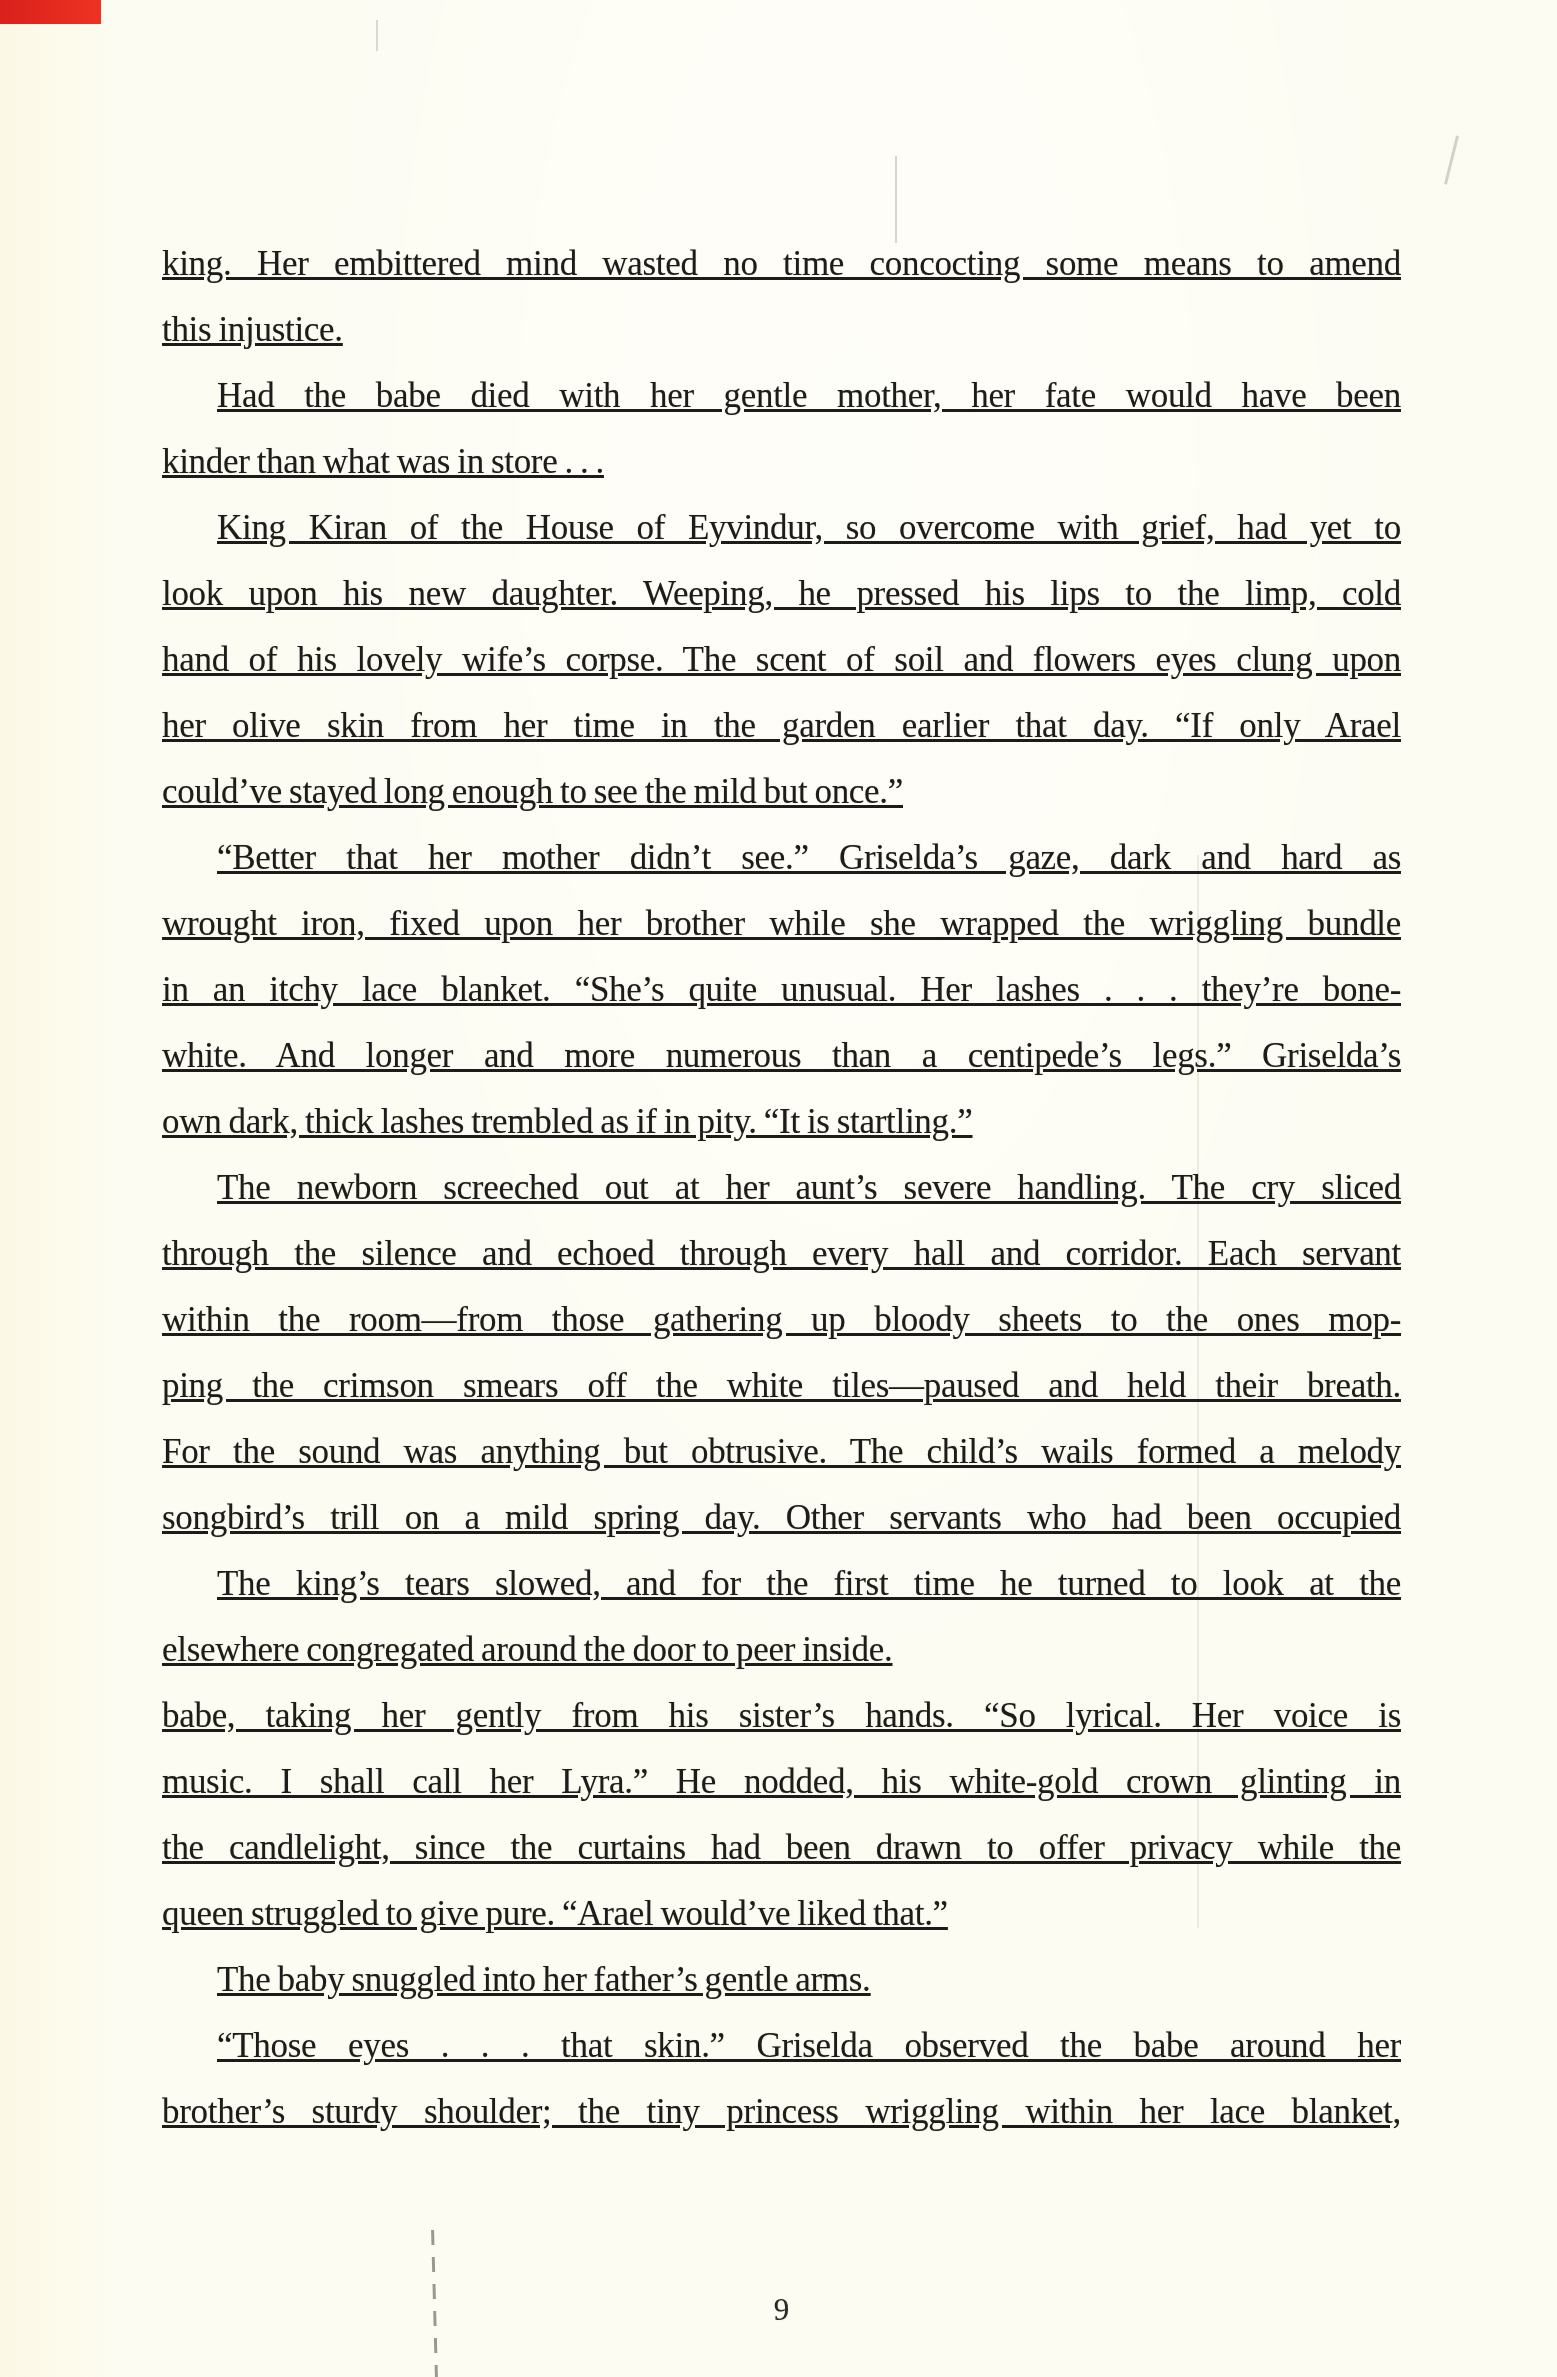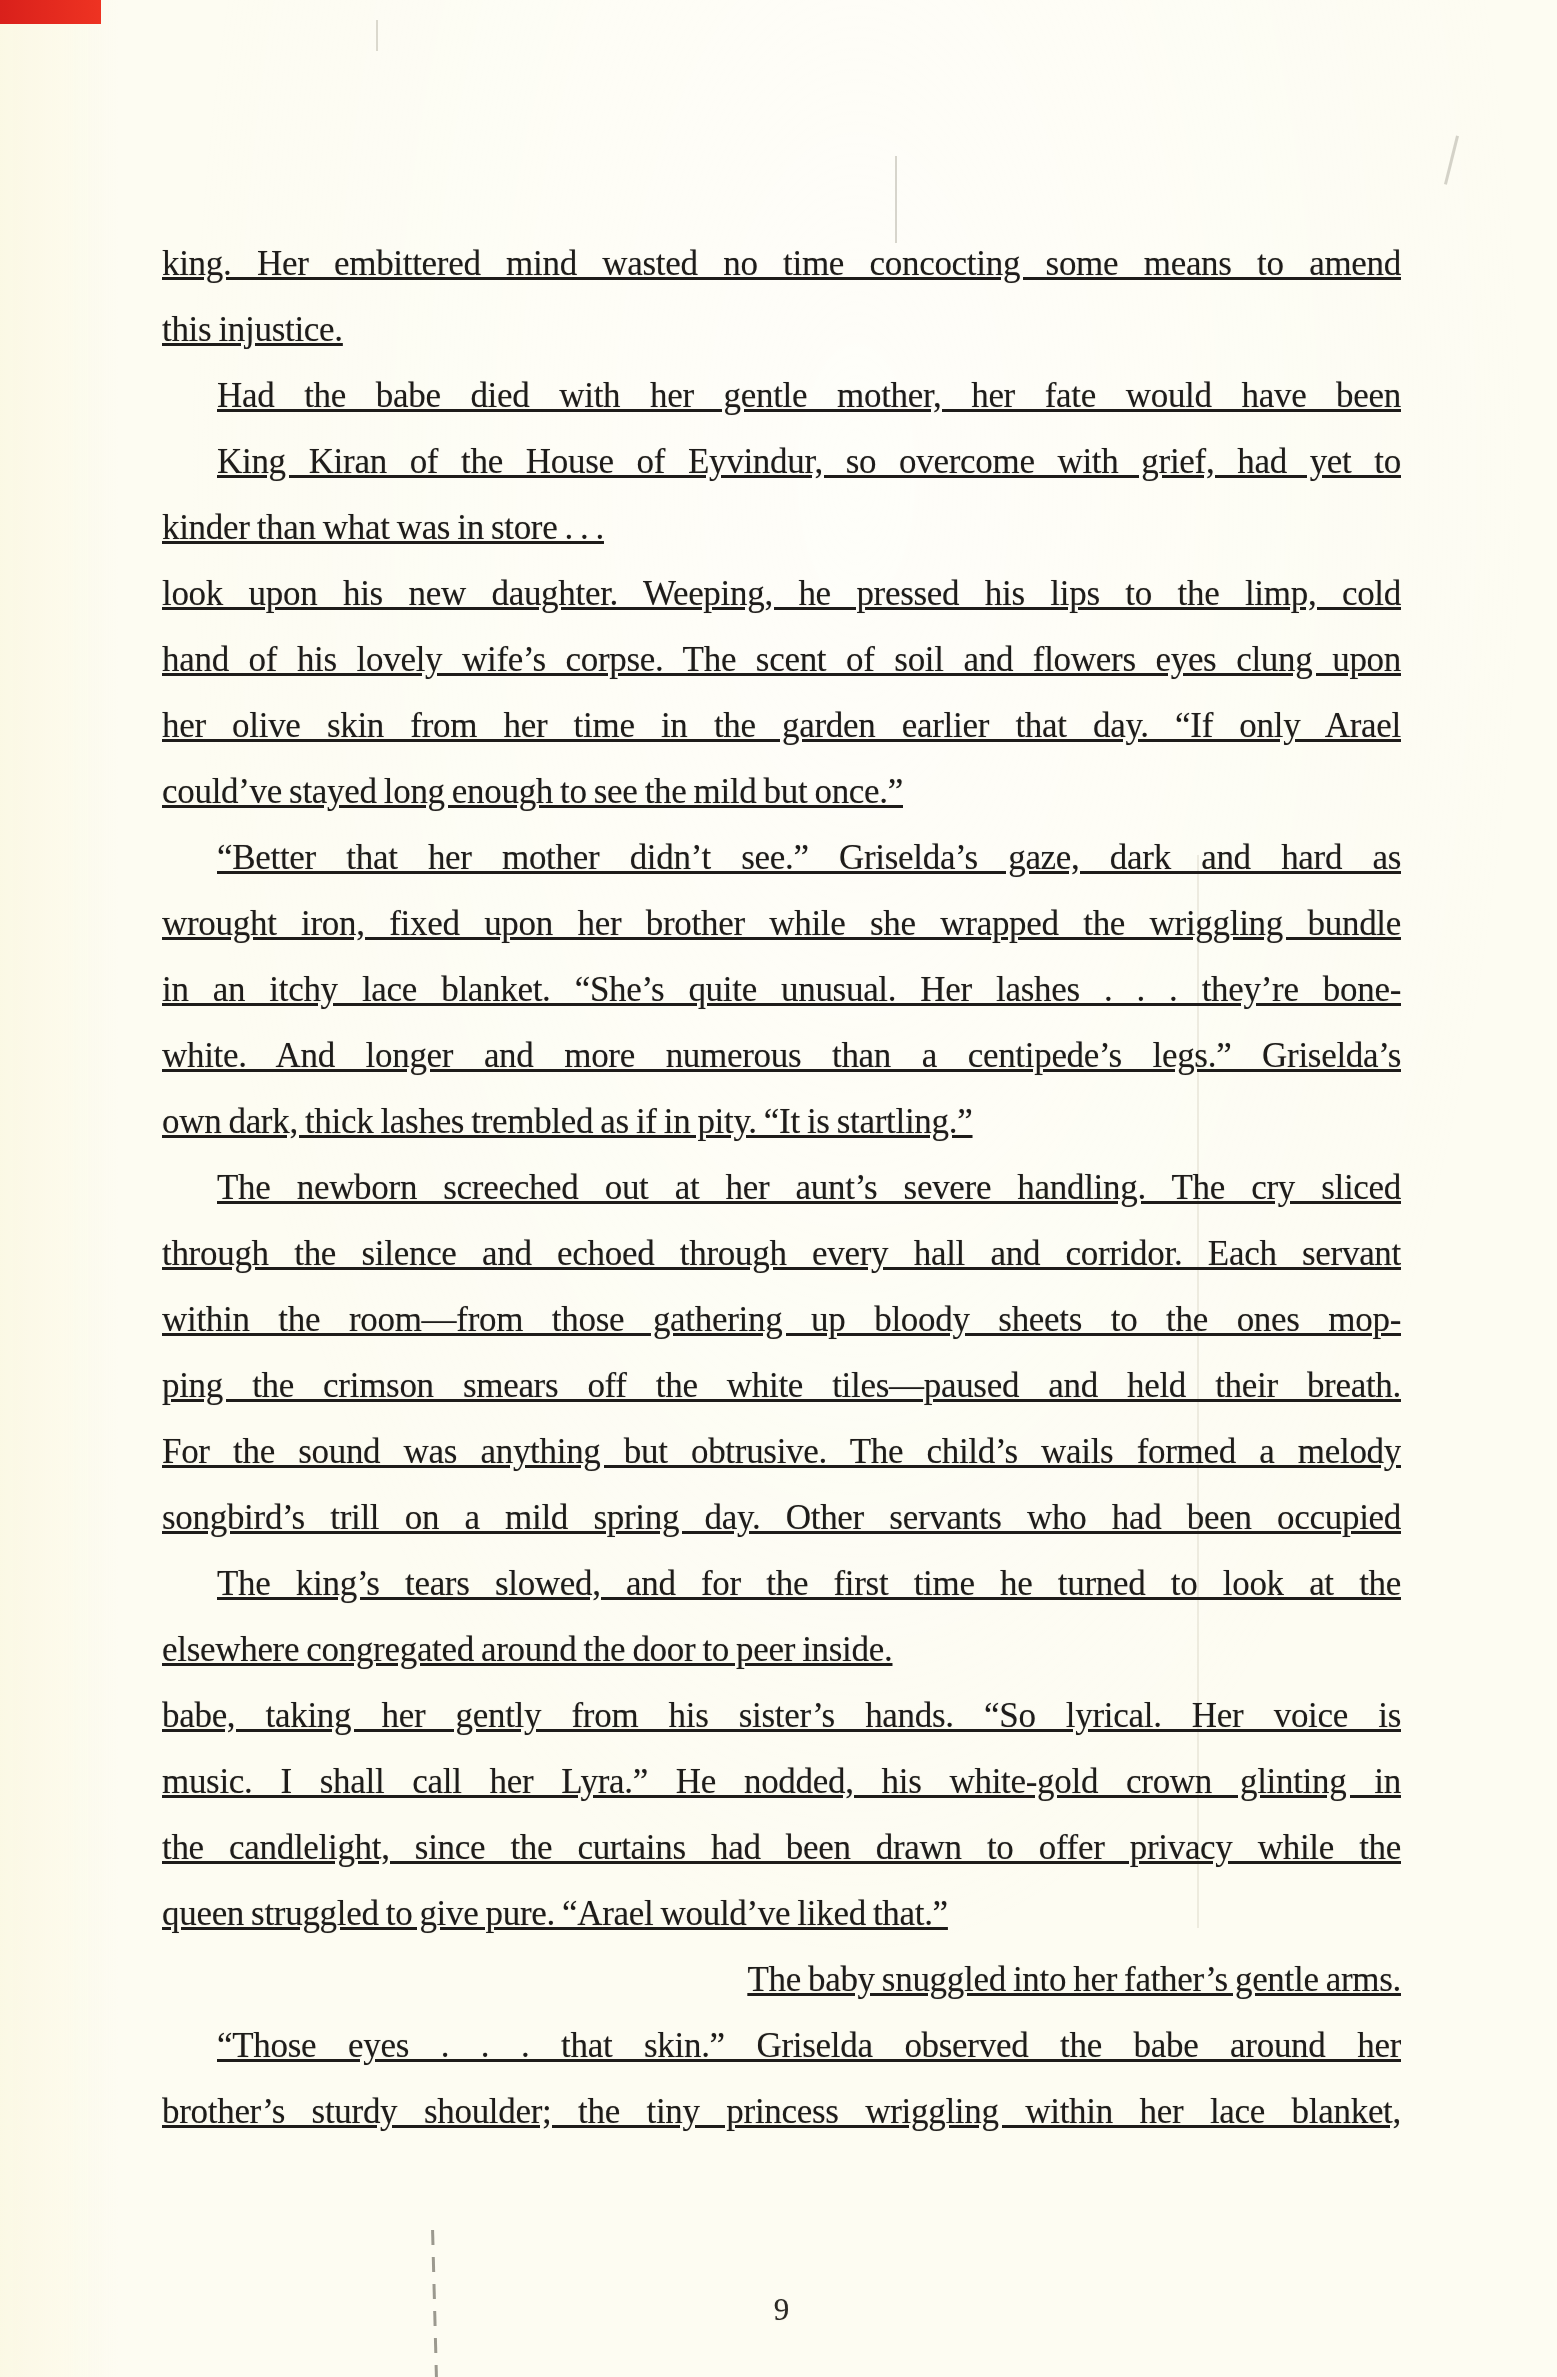--- a/index.html
+++ b/index.html
@@ -20,21 +20,21 @@
     position:absolute;left:162px;top:231px;width:1239px;
   }
   .ln{
     font-size:35px;line-height:66px;height:66px;overflow:hidden;
     letter-spacing:-0.3px;word-spacing:-1.4px;
     text-align:left;
     text-shadow:0 0 0.9px rgba(42,40,36,0.40);
     text-decoration:underline;
   }
   .just{text-align:justify;text-align-last:justify;}
-  .ind{text-indent:55px;text-align:right;}
+  .ind{text-indent:55px;}
   .pagenum{
     position:absolute;left:162px;top:2292px;width:1239px;
     text-align:center;font-size:31px;color:#2a2824;
     text-shadow:0 0 0.9px rgba(42,40,36,0.35);
   }
   .art{position:absolute;pointer-events:none;}
   .a1{left:895px;top:156px;width:1.8px;height:87px;background:rgba(168,165,150,0.45);}
   .a2{left:376px;top:20px;width:1.8px;height:31px;background:rgba(185,182,168,0.5);}
   .a3{left:1450px;top:135px;width:2.7px;height:50px;background:rgba(150,148,135,0.4);transform:rotate(14deg);}
   .a4{left:1197px;top:855px;width:1.8px;height:1073px;background:rgba(205,200,180,0.32);}
@@ -49,22 +49,22 @@
 <div class="art a1"></div>
 <div class="art a2"></div>
 <div class="art a3"></div>
 <div class="art a4"></div>
 <div class="art a5"></div>
 
 <div class="textblock">
   <div class="ln just">king. Her embittered mind wasted no time concocting some means to amend</div>
   <div class="ln">this injustice.</div>
   <div class="ln ind just">Had the babe died with her gentle mother, her fate would have been</div>
+  <div class="ln">kinder than what was in store . . .</div>
   <div class="ln ind just">King Kiran of the House of Eyvindur, so overcome with grief, had yet to</div>
-  <div class="ln">kinder than what was in store . . .</div>
   <div class="ln just">look upon his new daughter. Weeping, he pressed his lips to the limp, cold</div>
   <div class="ln just">hand of his lovely wife’s corpse. The scent of soil and flowers eyes clung upon</div>
   <div class="ln just">her olive skin from her time in the garden earlier that day. “If only Arael</div>
   <div class="ln">could’ve stayed long enough to see the mild but once.”</div>
   <div class="ln ind just">“Better that her mother didn’t see.” Griselda’s gaze, dark and hard as</div>
   <div class="ln just">wrought iron, fixed upon her brother while she wrapped the wriggling bundle</div>
   <div class="ln just">in an itchy lace blanket. “She’s quite unusual. Her lashes . . . they’re bone-</div>
   <div class="ln just">white. And longer and more numerous than a centipede’s legs.” Griselda’s</div>
   <div class="ln">own dark, thick lashes trembled as if in pity. “It is startling.”</div>
   <div class="ln ind just">The newborn screeched out at her aunt’s severe handling. The cry sliced</div>

